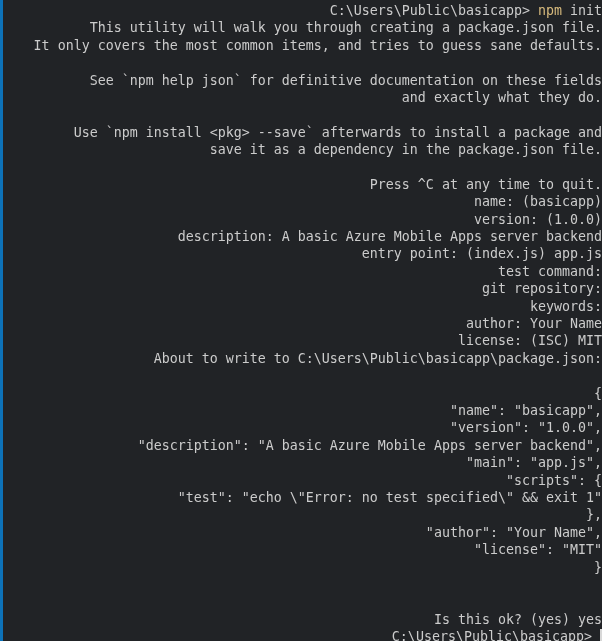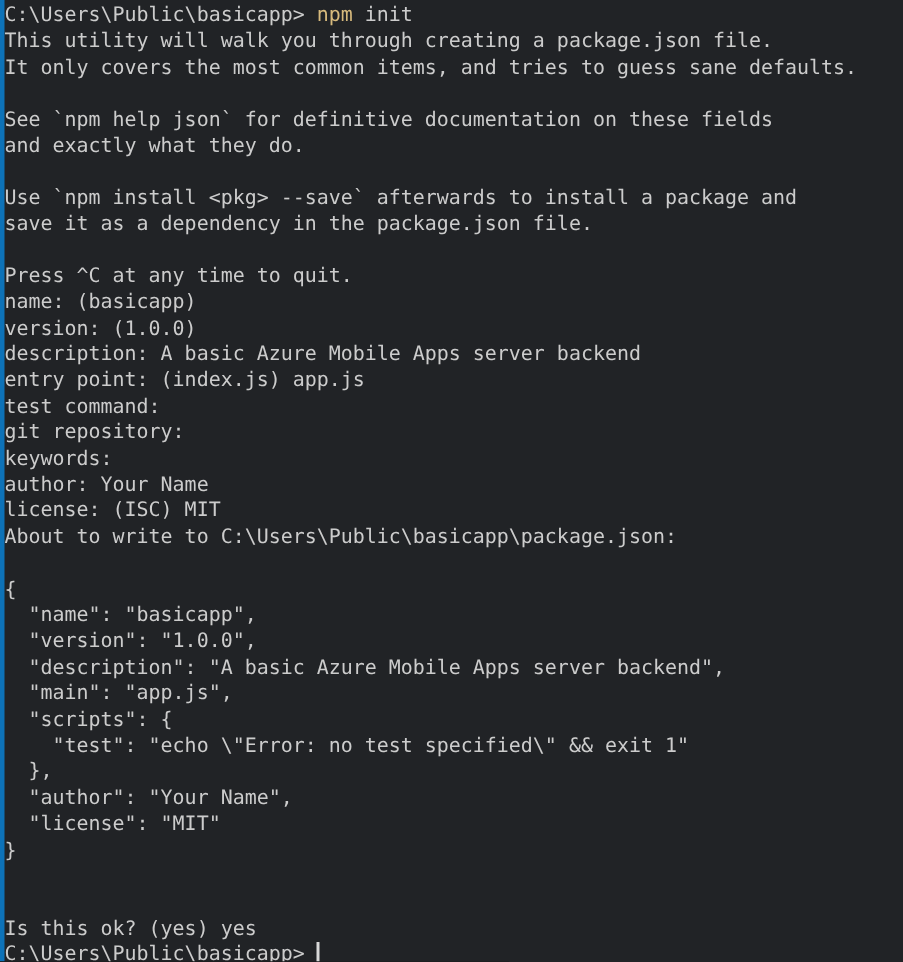--- a/index.html
+++ b/index.html
@@ -33,20 +33,21 @@
     top: 2px;
     right: 0;
     bottom: 0;
     padding: 0;
     white-space: pre;
   }
   .line {
     height: 17.4px;
     white-space: pre;
     letter-spacing: 0px;
+    text-align: right;
   }
   .blank {
     height: 17.4px;
   }
   .seg { white-space: pre; }
   .c-default { color: #cccccc; }
   .c-yellow  { color: #d7ba7d; }
   .cursor {
     display: inline-block;
     width: 2px;

